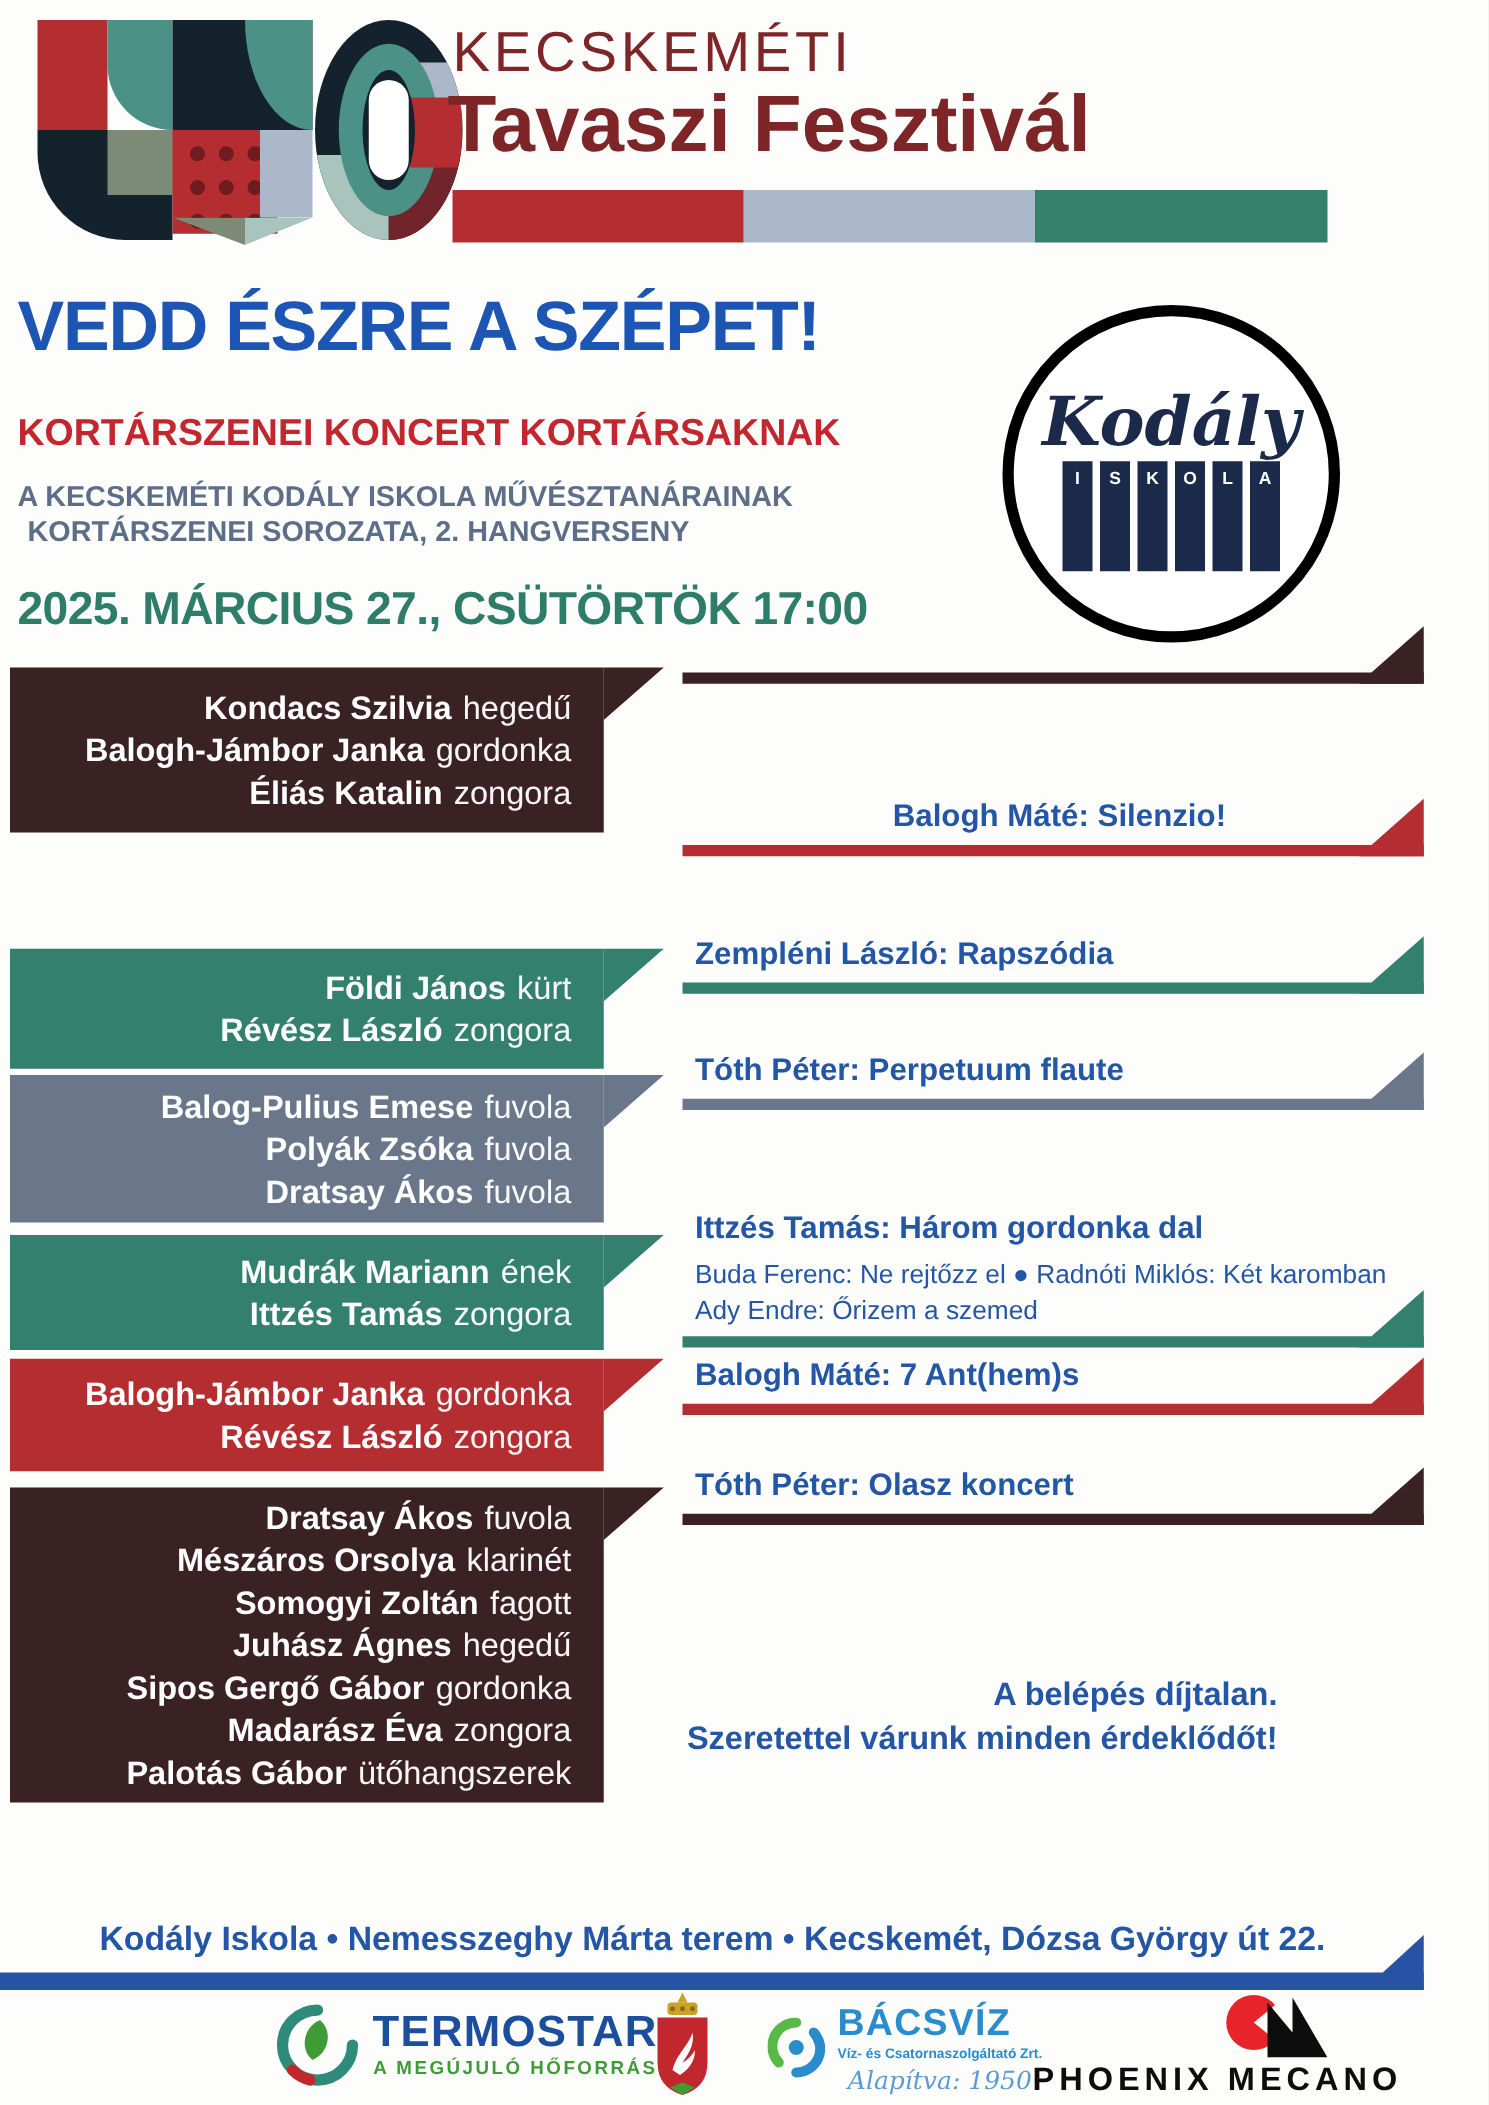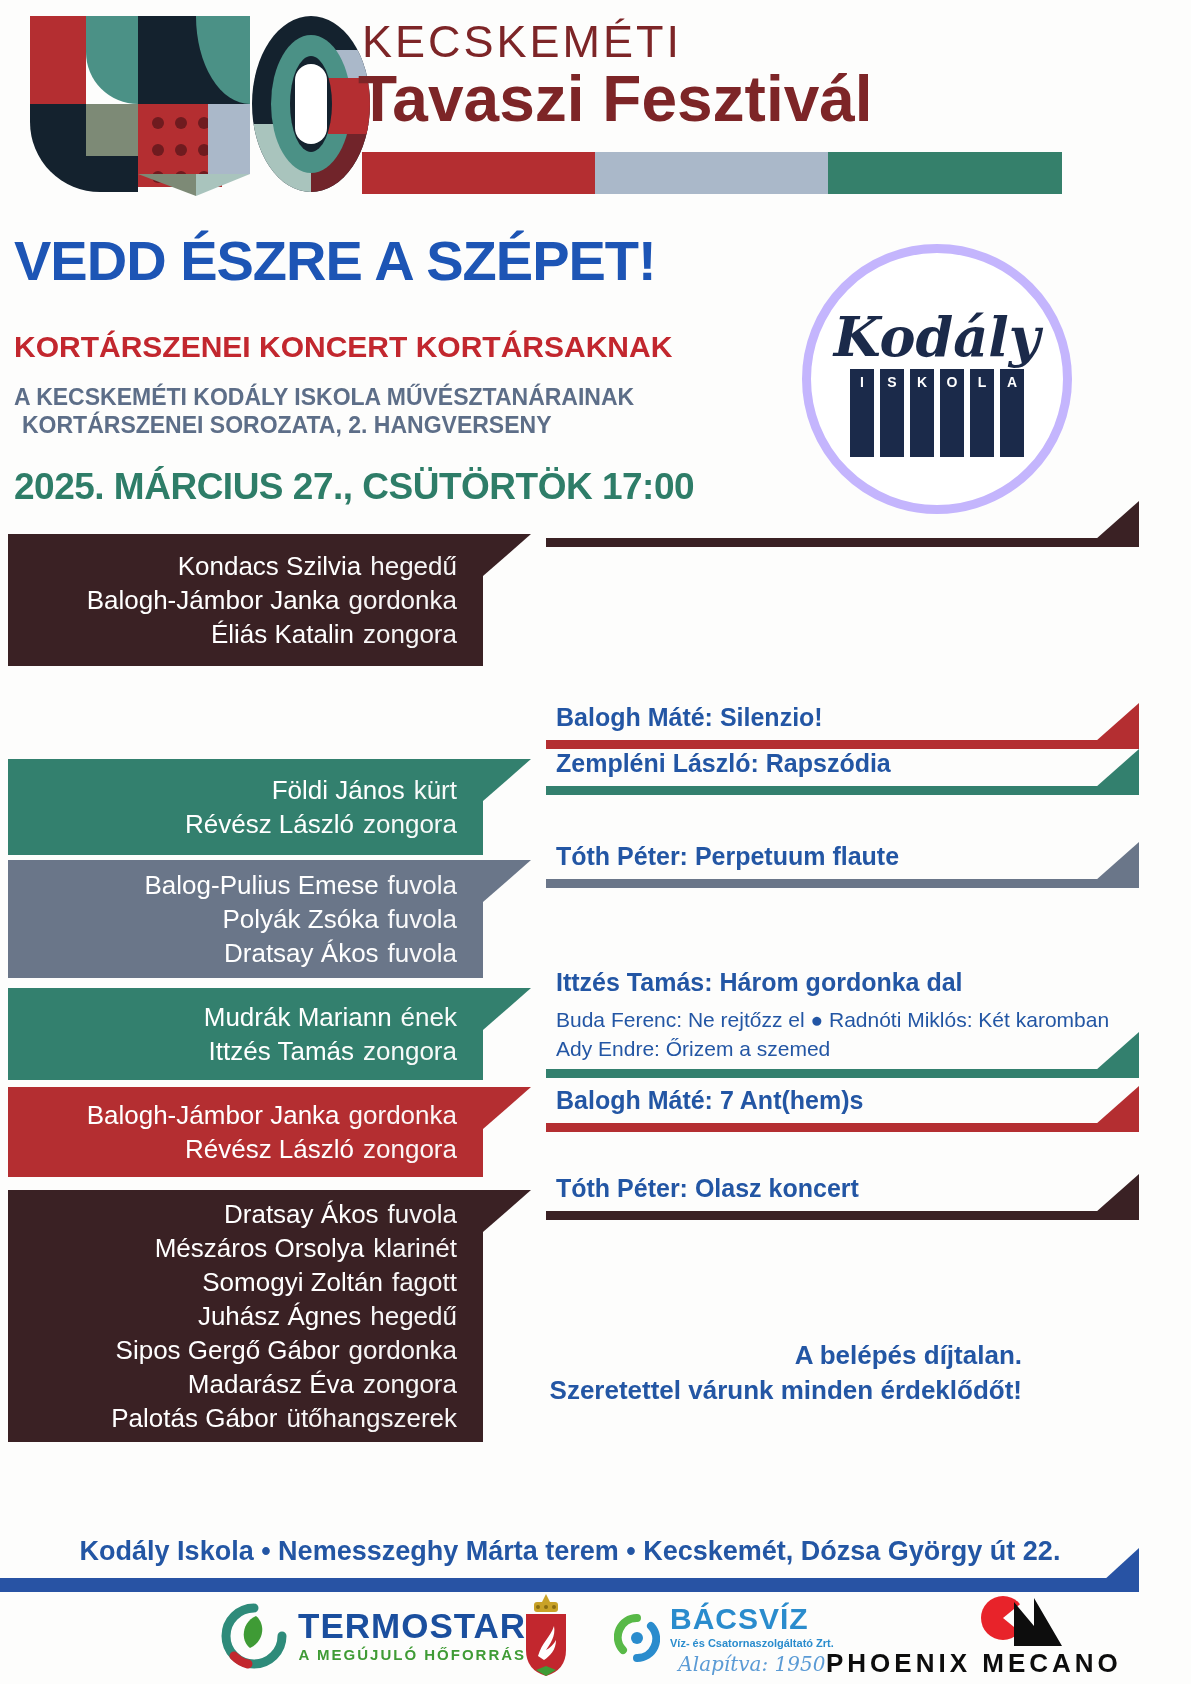--- a/index.html
+++ b/index.html
@@ -24,37 +24,37 @@
   .mbar div{height:100%;width:233px;}
 
   
   .headline{left:14px;top:228px;font-size:56px;font-weight:800;color:#1D55B5;letter-spacing:-1px;}
   .subheadline{left:14px;top:330px;font-size:30px;font-weight:800;color:#C2272E;}
   .series1{left:14px;top:384px;font-size:23px;font-weight:700;color:#5D6E88;}
   .series2{left:22px;top:412px;font-size:23px;font-weight:700;color:#5D6E88;}
   .datetime{left:14px;top:466px;font-size:37px;font-weight:800;color:#2E7D68;letter-spacing:-0.5px;}
 
   
-  .kodaly{left:802px;top:244px;width:252px;height:252px;border:9px solid #c4b5fd;border-radius:50%;background:#fff;}
+  .kodaly{left:802px;top:244px;width:252px;height:252px;border:9px solid #000000;border-radius:50%;background:#fff;}
   .kscript{text-align:center;margin-top:52px;font-family:"DejaVu Serif",serif;font-style:italic;
            font-size:54px;color:#1B2A4A;font-weight:700;}
   .kkeys{display:flex;justify-content:center;gap:6px;margin-top:0px;}
   .kkey{width:24px;height:88px;background:#1B2A4A;color:#fff;font-size:14px;font-weight:700;
         text-align:center;padding-top:5px;box-sizing:border-box;}
 
   
   .pblock{position:absolute;left:8px;width:475px;display:flex;flex-direction:column;justify-content:center;
           align-items:flex-end;padding-right:26px;box-sizing:border-box;color:#fff;font-size:26px;line-height:34px;}
   .pblock::after{content:"";position:absolute;left:100%;top:0;width:0;height:0;
                  border-right:48px solid transparent;}
   .bg-maroon{background:#3A2124;} .bg-maroon::after{border-top:42px solid #3A2124;}
   .bg-red{background:#B42E31;}    .bg-red::after{border-top:42px solid #B42E31;}
   .bg-teal{background:#33806E;}   .bg-teal::after{border-top:42px solid #33806E;}
   .bg-gray{background:#6A7689;}   .bg-gray::after{border-top:42px solid #6A7689;}
-  .pline b{font-weight:400;}
+  .pline b{font-weight:700;}
   .pline span{font-weight:400;margin-left:9px;opacity:.96;}
 
   
   .pitem{position:absolute;left:546px;width:593px;}
   .ptitle{color:#2356A4;font-size:25px;font-weight:800;padding-left:10px;margin-bottom:8px;}
   .psub{color:#2356A4;font-size:21px;line-height:29px;padding-left:10px;font-weight:400;white-space:nowrap;}
   .pbar{position:relative;height:9px;margin-top:6px;}
   .pbar .tri{position:absolute;right:0;bottom:0;width:0;height:0;border-left:52px solid transparent;}
   .bar-maroon{background:#3A2124;} .bar-maroon .tri{border-bottom:46px solid #3A2124;}
   .bar-red{background:#B42E31;}    .bar-red .tri{border-bottom:46px solid #B42E31;}
@@ -177,21 +177,21 @@
     <div class="pline"><b>Sipos Gergő Gábor</b><span>gordonka</span></div>
     <div class="pline"><b>Madarász Éva</b><span>zongora</span></div>
     <div class="pline"><b>Palotás Gábor</b><span>ütőhangszerek</span></div>
   </div>
 
   <div class="pitem" style="top:532px;">
     <div class="pbar bar-maroon">
         <i class="tri"></i>
       </div>
   </div>
-  <div class="pitem" style="top:703px;">
+  <div class="pitem" style="top:639px;text-align:center;">
     <div class="ptitle">Balogh Máté: Silenzio!</div>
     <div class="pbar bar-red">
         <i class="tri"></i>
       </div>
   </div>
   <div class="pitem" style="top:749px;">
     <div class="ptitle">Zempléni László: Rapszódia</div>
     <div class="pbar bar-teal">
         <i class="tri"></i>
       </div>

